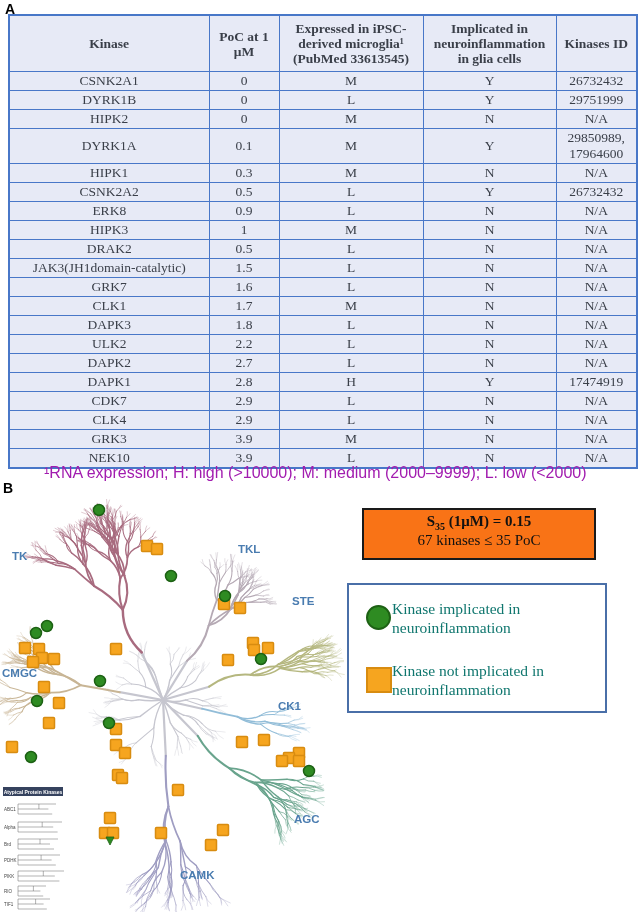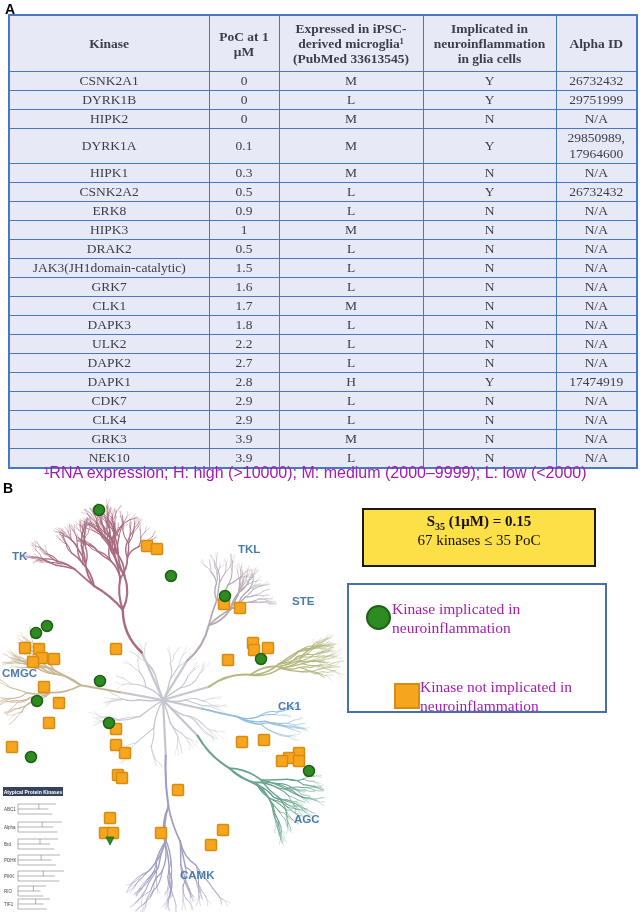--- a/index.html
+++ b/index.html
@@ -22,35 +22,35 @@
   #kinase-table th{font-weight:bold;font-size:13.5px;line-height:15px;padding:5px 3px;}
   #kinase-table td{font-size:13.5px;line-height:16px;padding:1px 3px;}
 
   
   #footnote{position:absolute;left:44px;top:464px;font-family:"Liberation Sans",sans-serif;
             font-size:16px;color:#a21caf;white-space:nowrap;}
 
   
   #kinome-svg{position:absolute;left:0;top:495px;}
 
-  #stats-box{position:absolute;left:362px;top:508px;width:234px;height:59px;
-             border:2px solid #1a1a1a;background:#fde047;text-align:center;
+  #stats-box{position:absolute;left:362px;top:508px;width:234px;height:52px;
+             border:2px solid #1a1a1a;background:#f97316;text-align:center;
              font-size:15px;color:#111;padding-top:3px;box-sizing:border-box;}
   #stats-box .line1{font-weight:bold;}
   #stats-box sub{font-size:10px;}
 
   #legend-box{position:absolute;left:347px;top:583px;width:260px;height:130px;
               border:2px solid #4a6fa8;background:#fff;box-sizing:border-box;}
   .legend-item{position:absolute;left:0;width:100%;}
   .legend-swatch{position:absolute;left:17px;}
   .swatch-circle{width:21px;height:21px;border-radius:50%;
                  background:#2e8b22;border:2px solid #1d6114;}
   .swatch-square{width:22px;height:22px;background:#f6a51f;border:2px solid #d88c10;}
   .legend-text{position:absolute;left:43px;width:195px;font-size:15.5px;
-               line-height:19px;color:#a21caf;}
+               line-height:19px;color:#0f766e;}
 </style>
 </head>
 <body>
 
 <div id="figure">
 
   <div id="label-a" class="panel-label">A</div>
 
   <table id="kinase-table">
     <colgroup>
@@ -59,21 +59,21 @@
         <col style="width: 144px;">
         <col style="width: 133px;">
         <col style="width: 81px;">
       </colgroup>
     <thead>
       <tr>
           <th>Kinase</th>
           <th>PoC at 1 μM</th>
           <th>Expressed in iPSC-derived microglia¹ (PubMed 33613545)</th>
           <th>Implicated in neuroinflammation in glia cells</th>
-          <th>Alpha ID</th>
+          <th>Kinases ID</th>
         </tr>
     </thead>
     <tbody>
         <tr>
           <td>CSNK2A1</td>
           <td>0</td>
           <td>M</td>
           <td>Y</td>
           <td>26732432</td>
         </tr>
@@ -1610,19 +1610,19 @@
   <div id="stats-box">
     <div class="line1"><span>S</span><sub>35</sub><span> (1μM) = 0.15</span></div>
     <div class="line2">67 kinases ≤ 35 PoC</div>
   </div>
 
   <div id="legend-box">
     <div class="legend-item" style="top:14px;height:48px;">
       <span class="legend-swatch swatch-circle" style="top:6px;"></span>
       <span class="legend-text">Kinase implicated in neuroinflammation</span>
     </div>
-    <div class="legend-item" style="top:92px;height:48px;margin-left:28px;">
+    <div class="legend-item" style="top:76px;height:48px;">
       <span class="legend-swatch swatch-square" style="top:6px;"></span>
       <span class="legend-text">Kinase not implicated in neuroinflammation</span>
     </div>
   </div>
 
 </div>
 
 </body></html>

